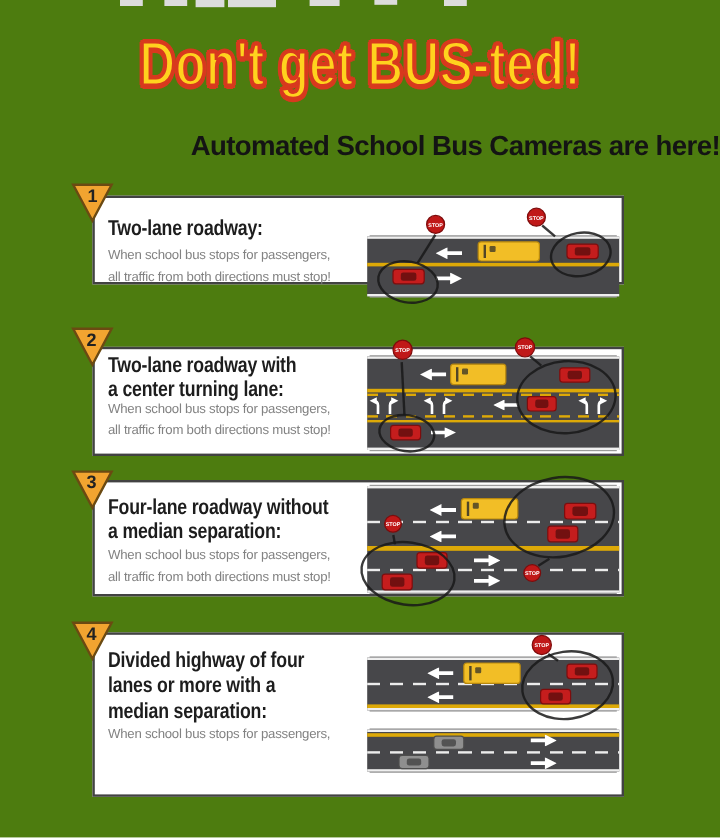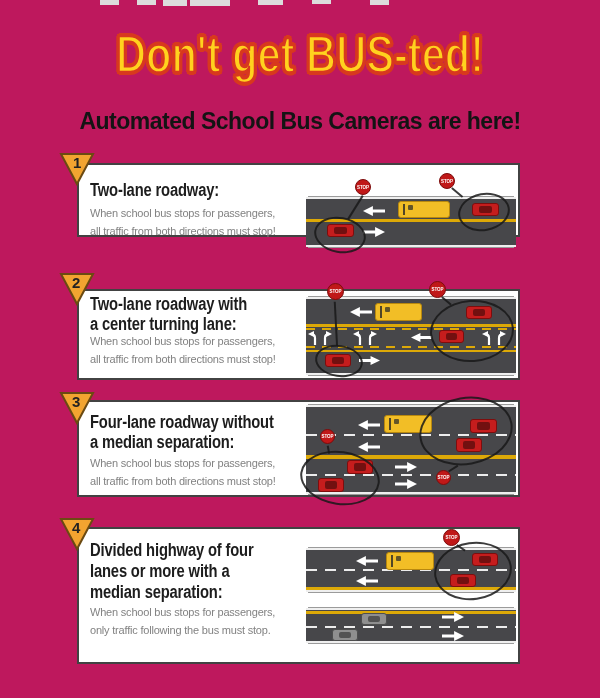--- a/index.html
+++ b/index.html
@@ -1,32 +1,32 @@
 <!DOCTYPE html>
 <html style="--title_fill: #FFD21E; --title_outline: #D8391E; --road: #47474A; --lane_yellow: #DDA907; --bus_yellow: #F2BE26; --car_red: #C51D1D; --car_gray: #8F8F8F; --badge_red: #C01818; --triangle_orange: #F2A430; --heading_text: #1D1D1D; --body_text: #828282;"><head>
 <meta charset="utf-8">
 <style>
   * { box-sizing: border-box; margin: 0; padding: 0; }
   html,body { background:#fff; }
-  .canvas { position:relative; width:600px; height:698px; margin:0 auto; background:#be185d;
+  .canvas { position:relative; width:600px; height:698px; margin:0 auto; background:#4d7c0f;
             font-family:"Liberation Sans", sans-serif; overflow:hidden; }
 
   .remnant { position:absolute; top:0; background:#dcdcdc; }
 
   .title { position:absolute; left:0; right:0; top:24px; text-align:center;
            font-size:52px; font-weight:bold; letter-spacing:0;
            color:var(--title_fill);
            -webkit-text-stroke:2.5px var(--title_outline);
            text-shadow:
              3px 0 0 var(--title_outline), -3px 0 0 var(--title_outline),
              0 3px 0 var(--title_outline), 0 -3px 0 var(--title_outline),
              2.2px 2.2px 0 var(--title_outline), -2.2px 2.2px 0 var(--title_outline),
              2.2px -2.2px 0 var(--title_outline), -2.2px -2.2px 0 var(--title_outline);
            transform:scaleX(.8); }
-  .subtitle { position:absolute; left:0; right:0; top:108px; text-align:center;
+  .subtitle { position:absolute; left:0; right:0; top:108px; text-align:right;
               font-size:23px; font-weight:bold; letter-spacing:-0.5px; color:#141414; }
 
   .panel { position:absolute; left:77px; width:443px; background:#fff; border:2px solid #424242; }
   .panel-title { position:absolute; left:11px; font-size:18px; font-weight:bold;
                  color:var(--heading_text); line-height:19.5px; letter-spacing:-0.2px;
                  transform:scaleX(.82); transform-origin:0 0; white-space:nowrap; }
   .panel-title span { display:block; }
   .panel-desc { position:absolute; left:11px; font-size:11px; color:var(--body_text);
                 line-height:18px; letter-spacing:-0.2px; white-space:nowrap; }
   .panel-desc span { display:block; }
@@ -198,21 +198,20 @@
   </div>
 
   <div class="panel" style="top:527px;height:137px">
     <div class="panel-title" style="top:11px;line-height:21px">
       <span>Divided highway of four</span>
       <span>lanes or more with a</span>
       <span>median separation:</span>
     </div>
     <div class="panel-desc" style="top:74px">
       <span>When school bus stops for passengers,</span>
-      <span>only traffic following the bus must stop.</span>
     </div>
   </div>
   <svg class="tri" style="top:516px" viewBox="0 0 38 36">
     <polygon points="3,3 35,3 19,33" fill="#F2A430" stroke="#6b4a12" stroke-width="2"></polygon>
     <text x="14" y="17" font-size="15" font-weight="bold" fill="#222">4</text>
   </svg>
   <div class="road" style="top:548px;height:44px">
     <div class="dash-w" style="top:19px"></div>
     <div class="line-y" style="top:37px;height:3px"></div>
     <div class="ar l" style="left:50px;top:6px;width:22px;height:10px"></div>

